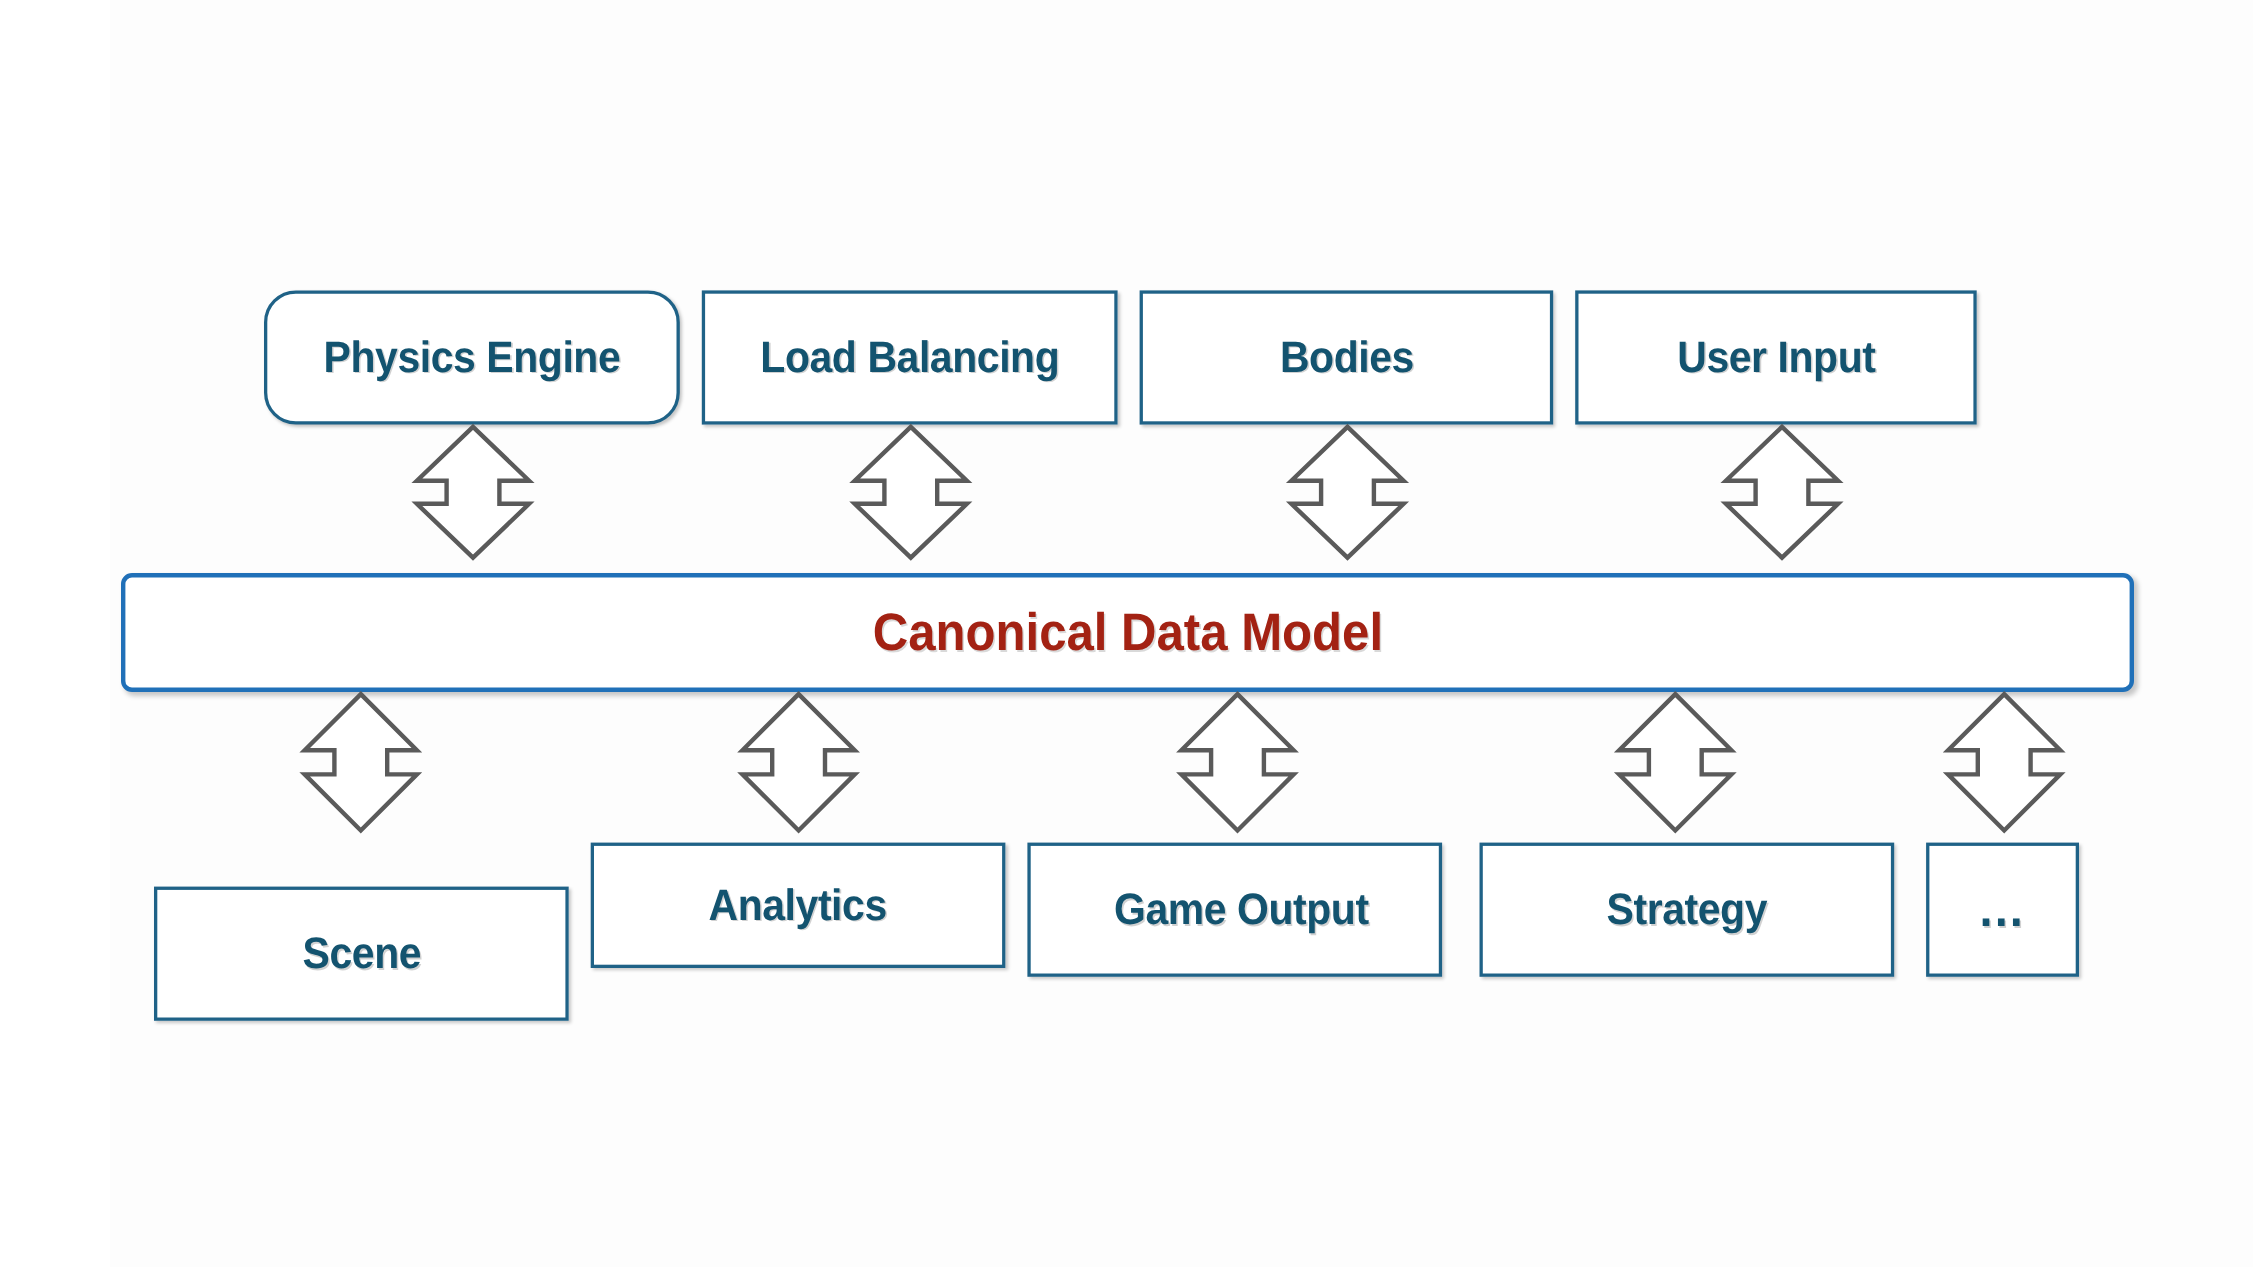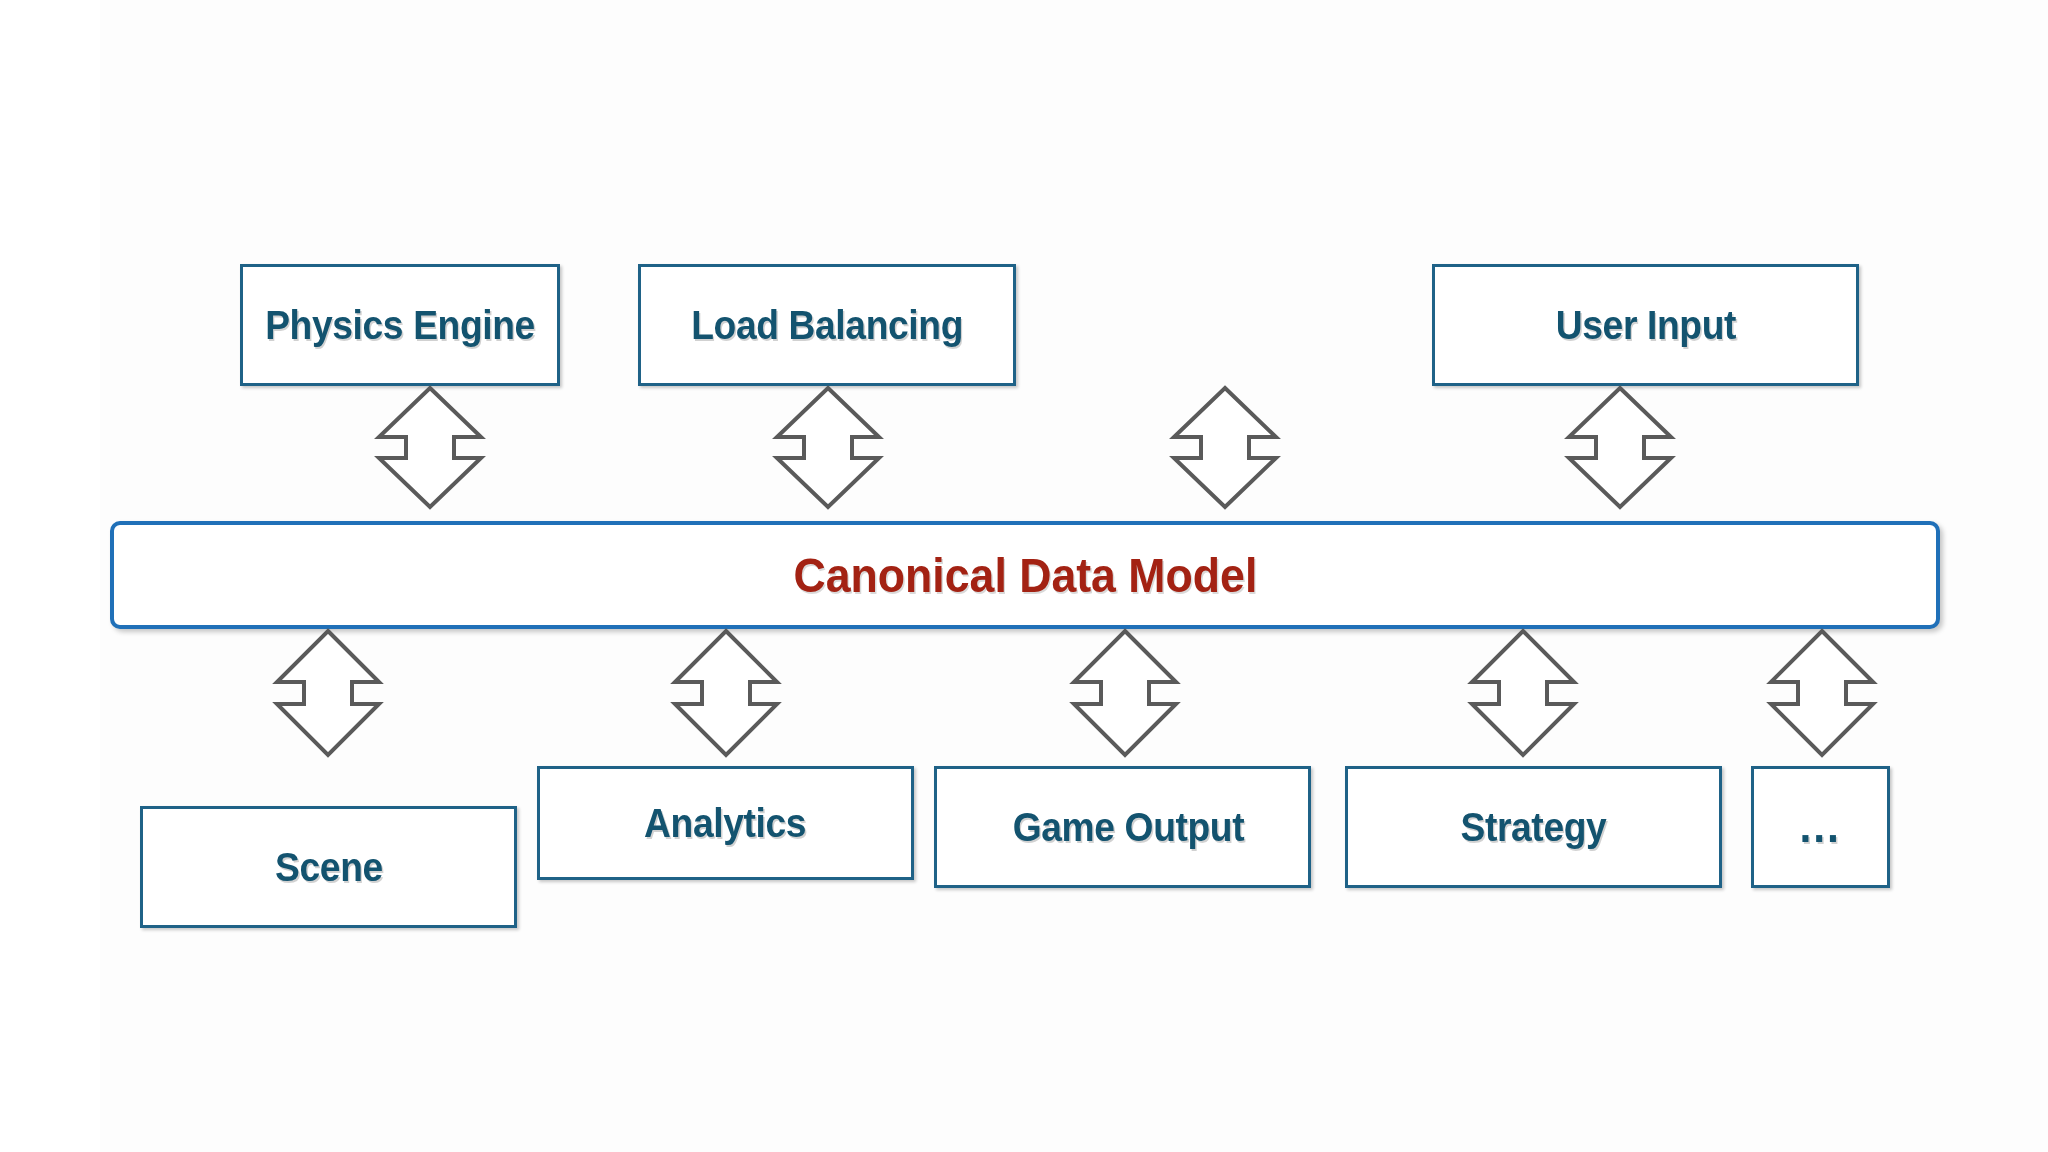--- a/index.html
+++ b/index.html
@@ -95,30 +95,33 @@
     stroke-linejoin: miter;
   }
 </style>
 </head>
 <body>
 
 <div id="canvas">
 
   <div class="bg-panel"></div>
 
-  <div class="node" style="left:240px; top:264px; width:320px; height:122px;">
+  <div class="node" style="left:240px; top:264px; width:378px; height:122px;border-radius:29px;">
     <span class="label">Physics Engine</span>
   </div>
 
   <div class="node" style="left:638px; top:264px; width:378px; height:122px;">
     <span class="label">Load Balancing</span>
   </div>
 
-
-  <div class="node" style="left:1432px; top:264px; width:427px; height:122px;">
+  <div class="node" style="left:1036px; top:264px; width:376px; height:122px;">
+    <span class="label">Bodies</span>
+  </div>
+
+  <div class="node" style="left:1432px; top:264px; width:365px; height:122px;">
     <span class="label">User Input</span>
   </div>
 
   <div class="arrow" style="left:374px; top:385px; width:112px; height:125px;">
     <svg width="112" height="125" viewBox="0 0 112 125" aria-hidden="true">
       <polygon points="56,3 107,52 80,52 80,73 107,73 56,122 5,73 32,73 32,52 5,52"></polygon>
     </svg>
   </div>
 
   <div class="arrow" style="left:772px; top:385px; width:112px; height:125px;">

